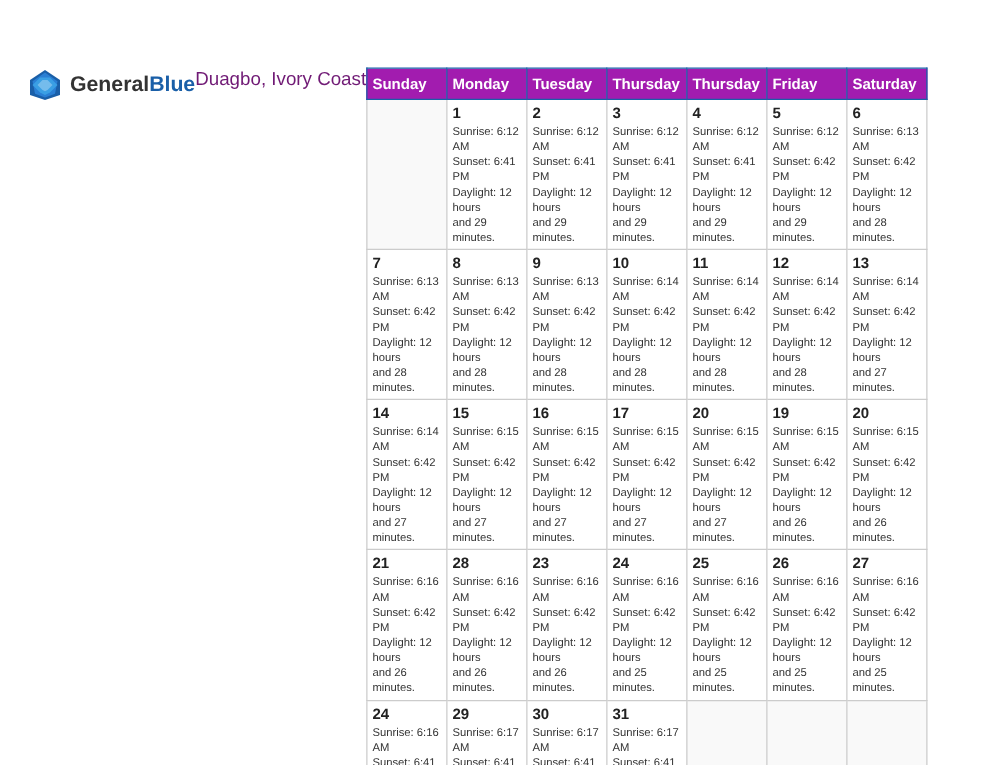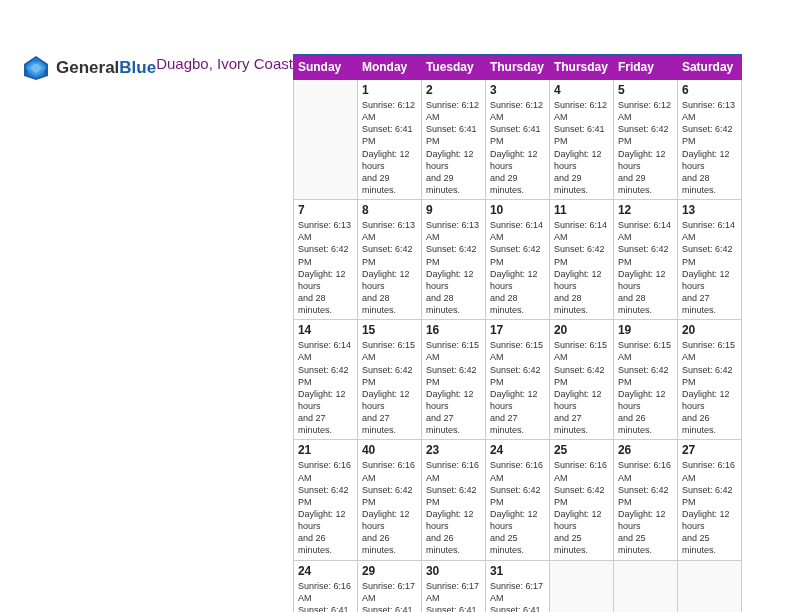--- a/index.html
+++ b/index.html
@@ -275,21 +275,21 @@
         </tr>
         <tr>
           <td>
             <span class="day-num">21</span>
             <div class="day-info" style="white-space: pre-line;">Sunrise: 6:16 AM
 Sunset: 6:42 PM
 Daylight: 12 hours
 and 26 minutes.</div>
           </td>
           <td>
-            <span class="day-num">40</span>
+            <span class="day-num">28</span>
             <div class="day-info" style="white-space: pre-line;">Sunrise: 6:16 AM
 Sunset: 6:42 PM
 Daylight: 12 hours
 and 26 minutes.</div>
           </td>
           <td>
             <span class="day-num">23</span>
             <div class="day-info" style="white-space: pre-line;">Sunrise: 6:16 AM
 Sunset: 6:42 PM
 Daylight: 12 hours

